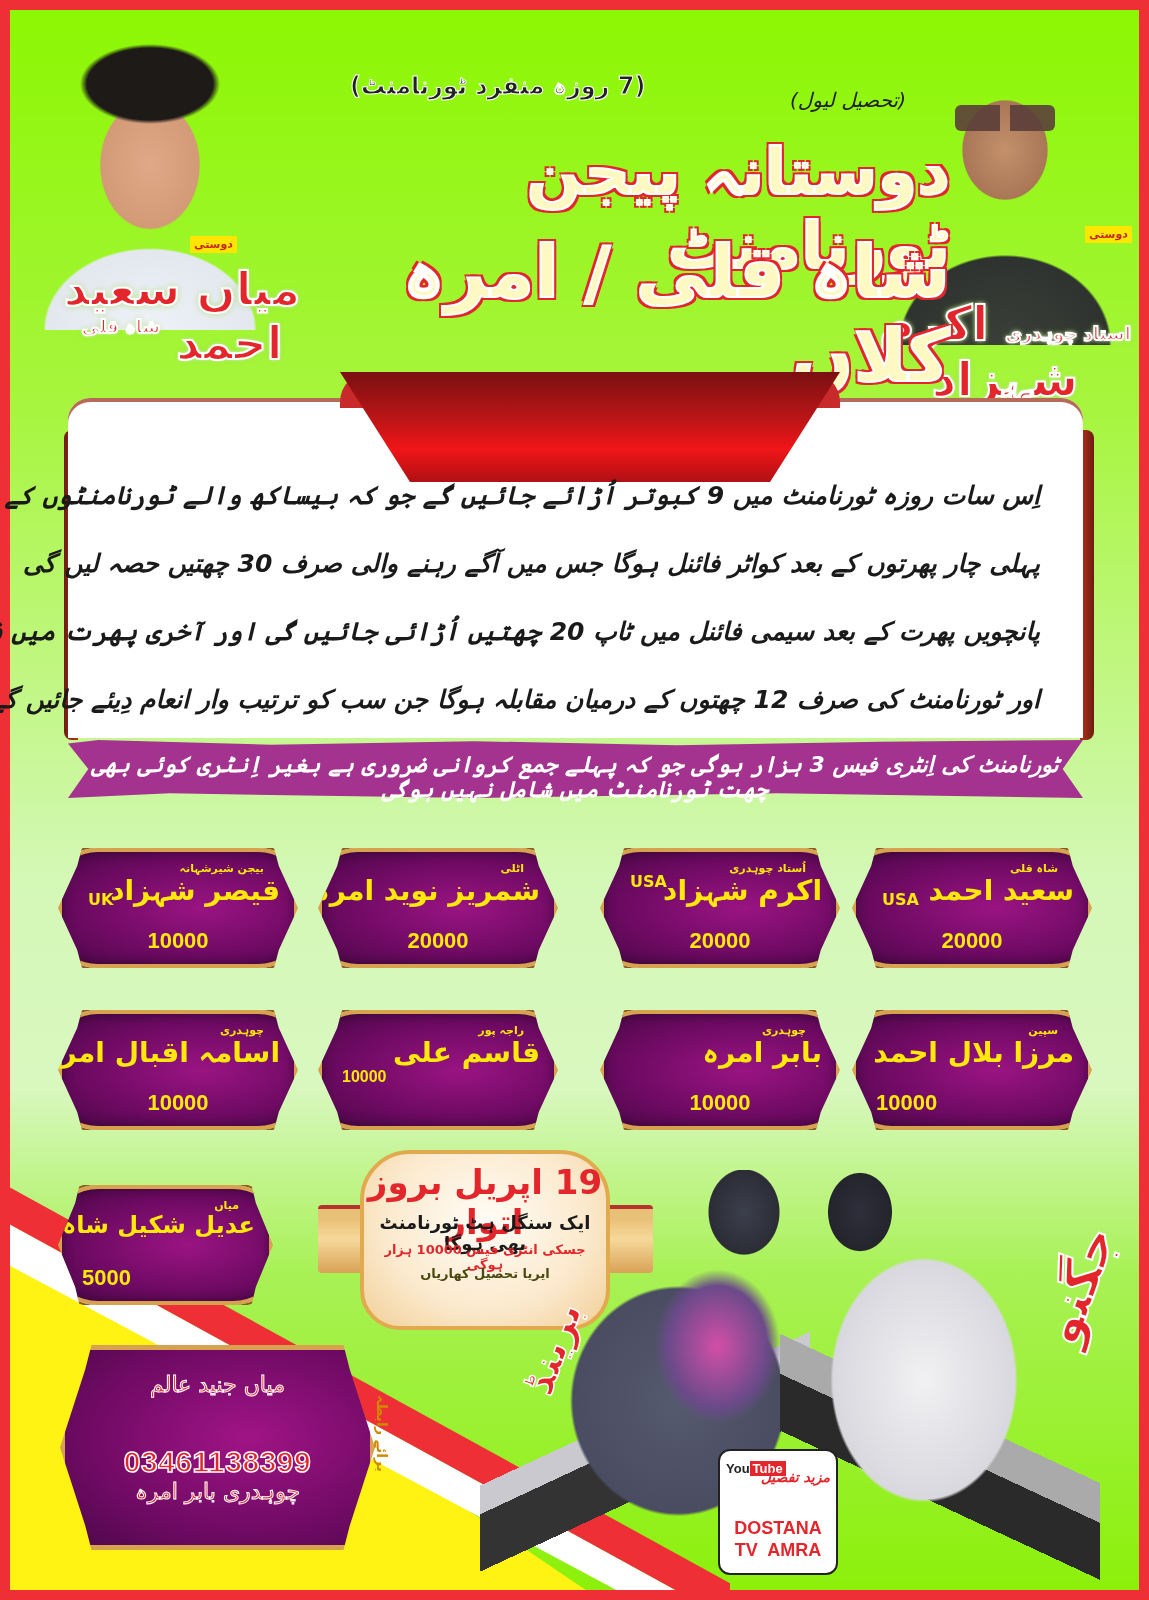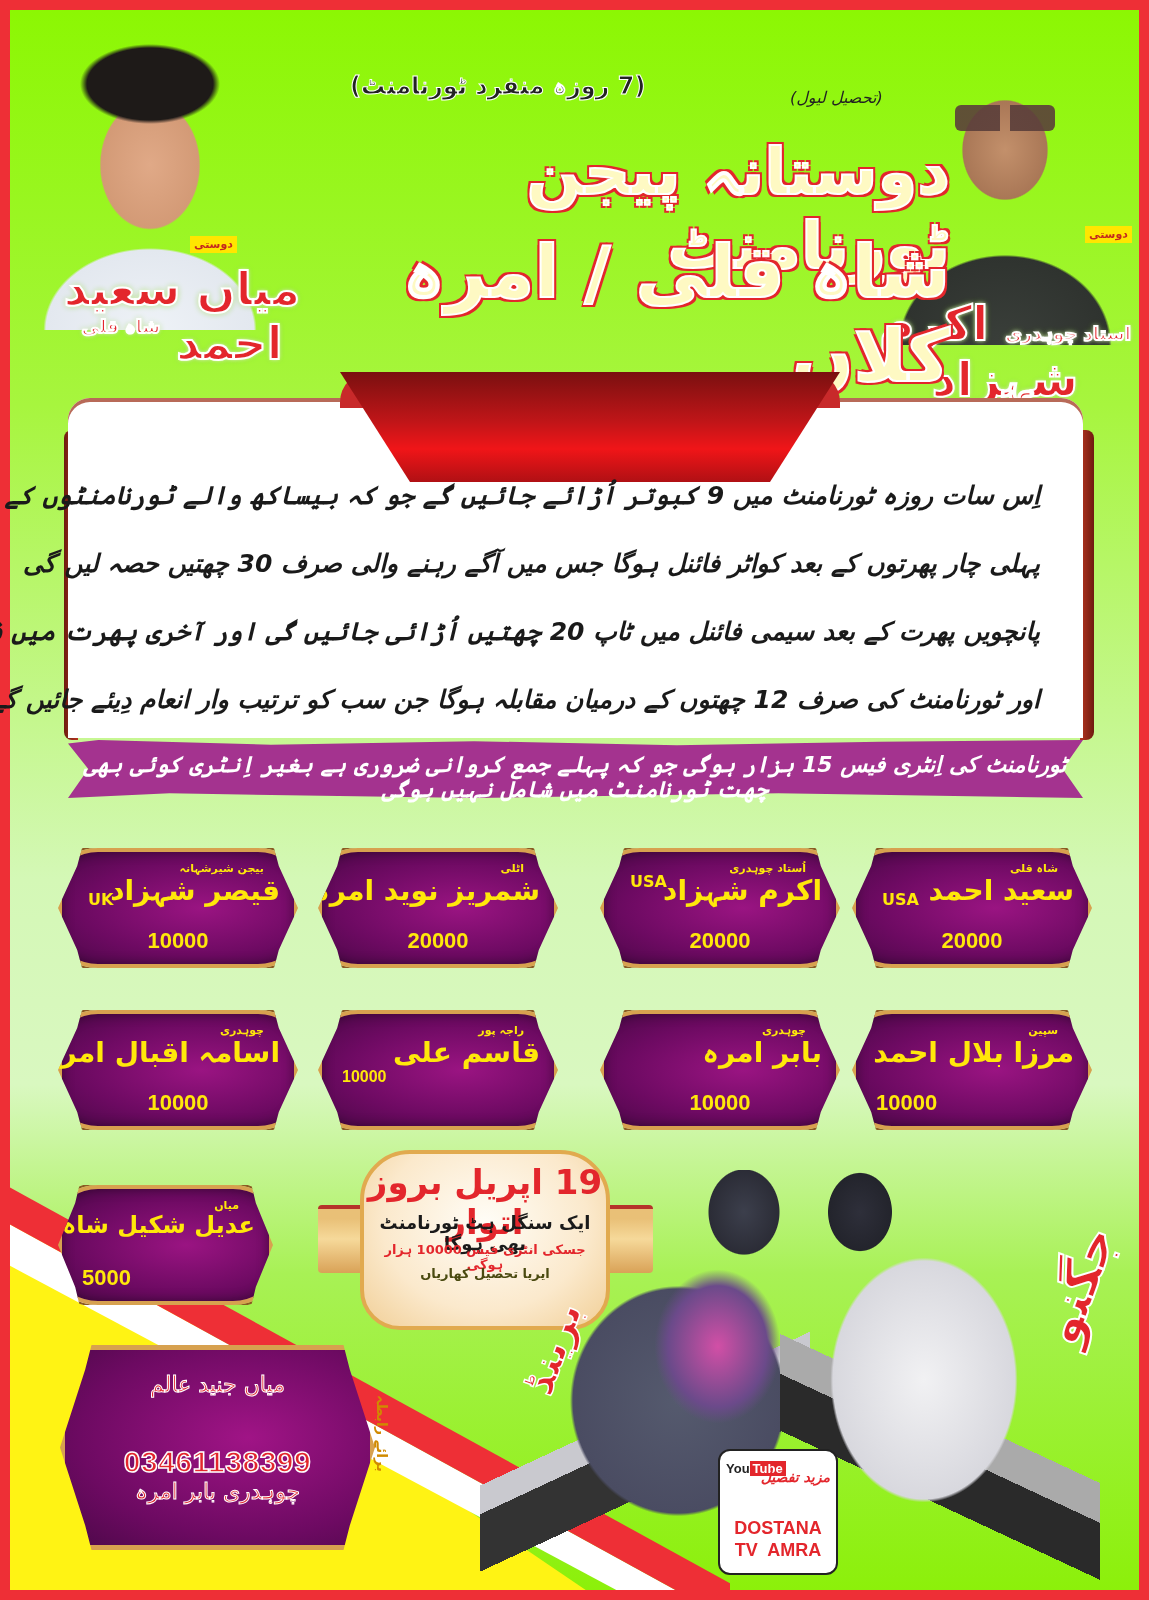--- a/index.html
+++ b/index.html
@@ -48,21 +48,21 @@
     direction: rtl;
   }
   .name-left { left: 22px; top: 262px; font-size: 46px; width: 320px; text-align: center; }
   .name-left .small { font-size: 18px; vertical-align: top; }
   .name-right { left: 870px; top: 295px; font-size: 48px; width: 270px; text-align: center; }
   .name-right .small { font-size: 18px; }
   .logo-badge { position: absolute; background: #ffe600; color: #c4261f; font-size: 11px; padding: 2px 4px; font-weight: bold; direction: rtl; }
 
   .top-sub-left { position: absolute; left: 350px; top: 72px; font-size: 24px; font-weight: bold;
     color: #222; -webkit-text-stroke: 1px #fff; direction: rtl; }
-  .top-sub-right { position: absolute; left: 790px; top: 88px; font-size: 16px; color: #222; direction: rtl; font-style: italic; }
+  .top-sub-right { position: absolute; left: 790px; top: 88px; font-size: 20px; color: #222; direction: rtl; font-style: italic; }
 
   .title-line {
     position: absolute; left: 230px; width: 720px; 
     font-weight: bold; color: #fef9c3; direction: rtl;
     -webkit-text-stroke: 2px #fff;
     text-shadow: 3px 3px 0 #e3262c, -3px -3px 0 #e3262c, 3px -3px 0 #e3262c, -3px 3px 0 #e3262c;
   }
   .title-1 { top: 135px; font-size: 64px; }
   .title-2 { top: 230px; font-size: 72px; }
 
@@ -213,21 +213,21 @@
 <div class="ribbon"></div>
 
 <div class="rule-lines">
   <div class="rule-line">اِس سات روزہ ٹورنامنٹ میں 9 کبوتر اُڑائے جائیں گے جو کہ بیساکھ والے ٹورنامنٹوں کے ساتھ شروع ہوگا</div>
   <div class="rule-line">پہلی چار پھرتوں کے بعد کواٹر فائنل ہوگا جس میں آگے رہنے والی صرف 30 چھتیں حصہ لیں گی</div>
   <div class="rule-line">پانچویں پھرت کے بعد سیمی فائنل میں ٹاپ 20 چھتیں اُڑائی جائیں گی اور آخری پھرت میں فائنل ہوگا</div>
   <div class="rule-line">اور ٹورنامنٹ کی صرف 12 چھتوں کے درمیان مقابلہ ہوگا جن سب کو ترتیب وار انعام دِیئے جائیں گے</div>
 </div>
 
 <div class="fee-banner"></div>
-<div class="fee-text">ٹورنامنٹ کی اِنٹری فیس 15 ہزار ہوگی جو کہ پہلے جمع کروانی ضروری ہے بغیر اِنٹری کوئی بھی چھت ٹورنامنٹ میں شامل نہیں ہوگی</div>
+<div class="fee-text">ٹورنامنٹ کی اِنٹری فیس 3 ہزار ہوگی جو کہ پہلے جمع کروانی ضروری ہے بغیر اِنٹری کوئی بھی چھت ٹورنامنٹ میں شامل نہیں ہوگی</div>
 
 <div class="plaque" style="left:58px; top:848px;">
   <div class="plaque-sub">بیجن شیرشہانہ</div>
   <div class="plaque-name">قیصر شہزاد</div>
   <div class="plaque-tag">UK</div>
   <div class="plaque-amount">10000</div>
 </div>
 <div class="plaque" style="left:318px; top:848px;">
   <div class="plaque-sub">اٹلی</div>
   <div class="plaque-name">شمریز نوید امرہ</div>

